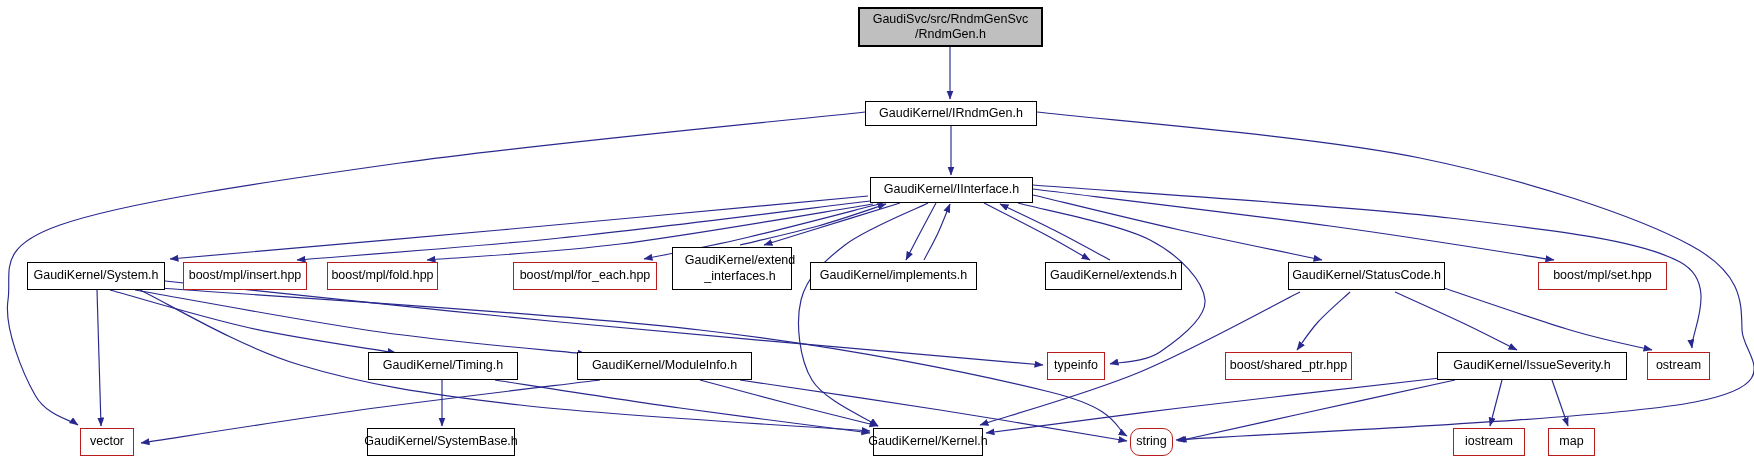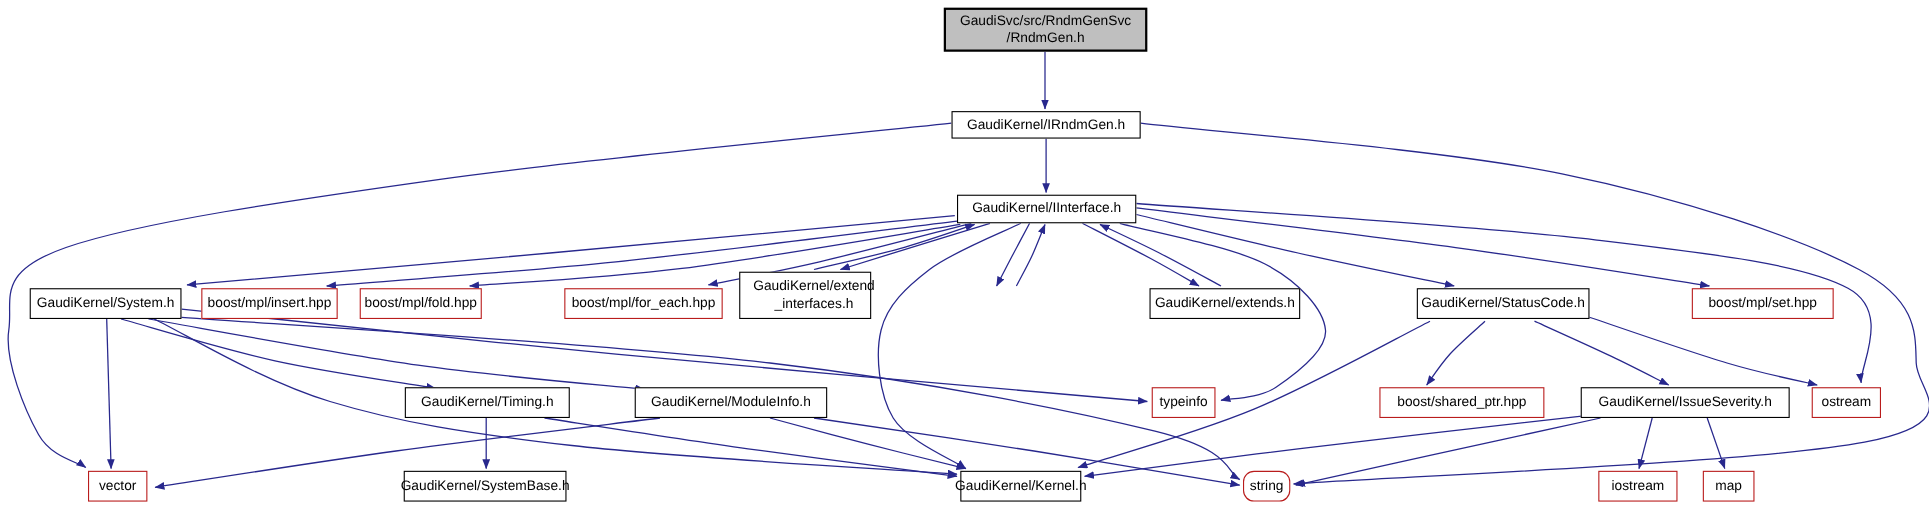--- a/index.html
+++ b/index.html
@@ -101,39 +101,42 @@
       <div class="node plain" style="left: 327px; top: 262px; width: 111px; height: 28px;">
         <span>boost/mpl/fold.hpp</span>
       </div>
       <div class="node plain" style="left: 513px; top: 262px; width: 144px; height: 28px;">
         <span>boost/mpl/for_each.hpp</span>
       </div>
       <div class="node linked" style="left: 672px; top: 247px; width: 120px; height: 43px; padding-left: 16px;">
         <span>GaudiKernel/extend</span>
         <span>_interfaces.h</span>
       </div>
+      <div class="node linked" style="left: 810px; top: 262px; width: 167px; height: 28px;">
+        <span>GaudiKernel/implements.h</span>
+      </div>
       <div class="node linked" style="left: 1045px; top: 262px; width: 137px; height: 28px;">
         <span>GaudiKernel/extends.h</span>
       </div>
       <div class="node linked" style="left: 1288px; top: 262px; width: 157px; height: 28px;">
         <span>GaudiKernel/StatusCode.h</span>
       </div>
       <div class="node plain" style="left: 1538px; top: 262px; width: 129px; height: 28px;">
         <span>boost/mpl/set.hpp</span>
       </div>
       <div class="node linked" style="left: 368px; top: 352px; width: 150px; height: 28px;">
         <span>GaudiKernel/Timing.h</span>
       </div>
       <div class="node linked" style="left: 577px; top: 352px; width: 175px; height: 28px;">
         <span>GaudiKernel/ModuleInfo.h</span>
       </div>
       <div class="node plain" style="left: 1047px; top: 352px; width: 58px; height: 28px;">
         <span>typeinfo</span>
       </div>
-      <div class="node plain" style="left: 1254px; top: 352px; width: 150px; height: 28px;">
+      <div class="node plain" style="left: 1225px; top: 352px; width: 127px; height: 28px;">
         <span>boost/shared_ptr.hpp</span>
       </div>
       <div class="node linked" style="left: 1437px; top: 352px; width: 190px; height: 28px;">
         <span>GaudiKernel/IssueSeverity.h</span>
       </div>
       <div class="node plain" style="left: 1647px; top: 352px; width: 63px; height: 28px;">
         <span>ostream</span>
       </div>
       <div class="node plain" style="left: 80px; top: 428px; width: 54px; height: 28px;">
         <span>vector</span>

